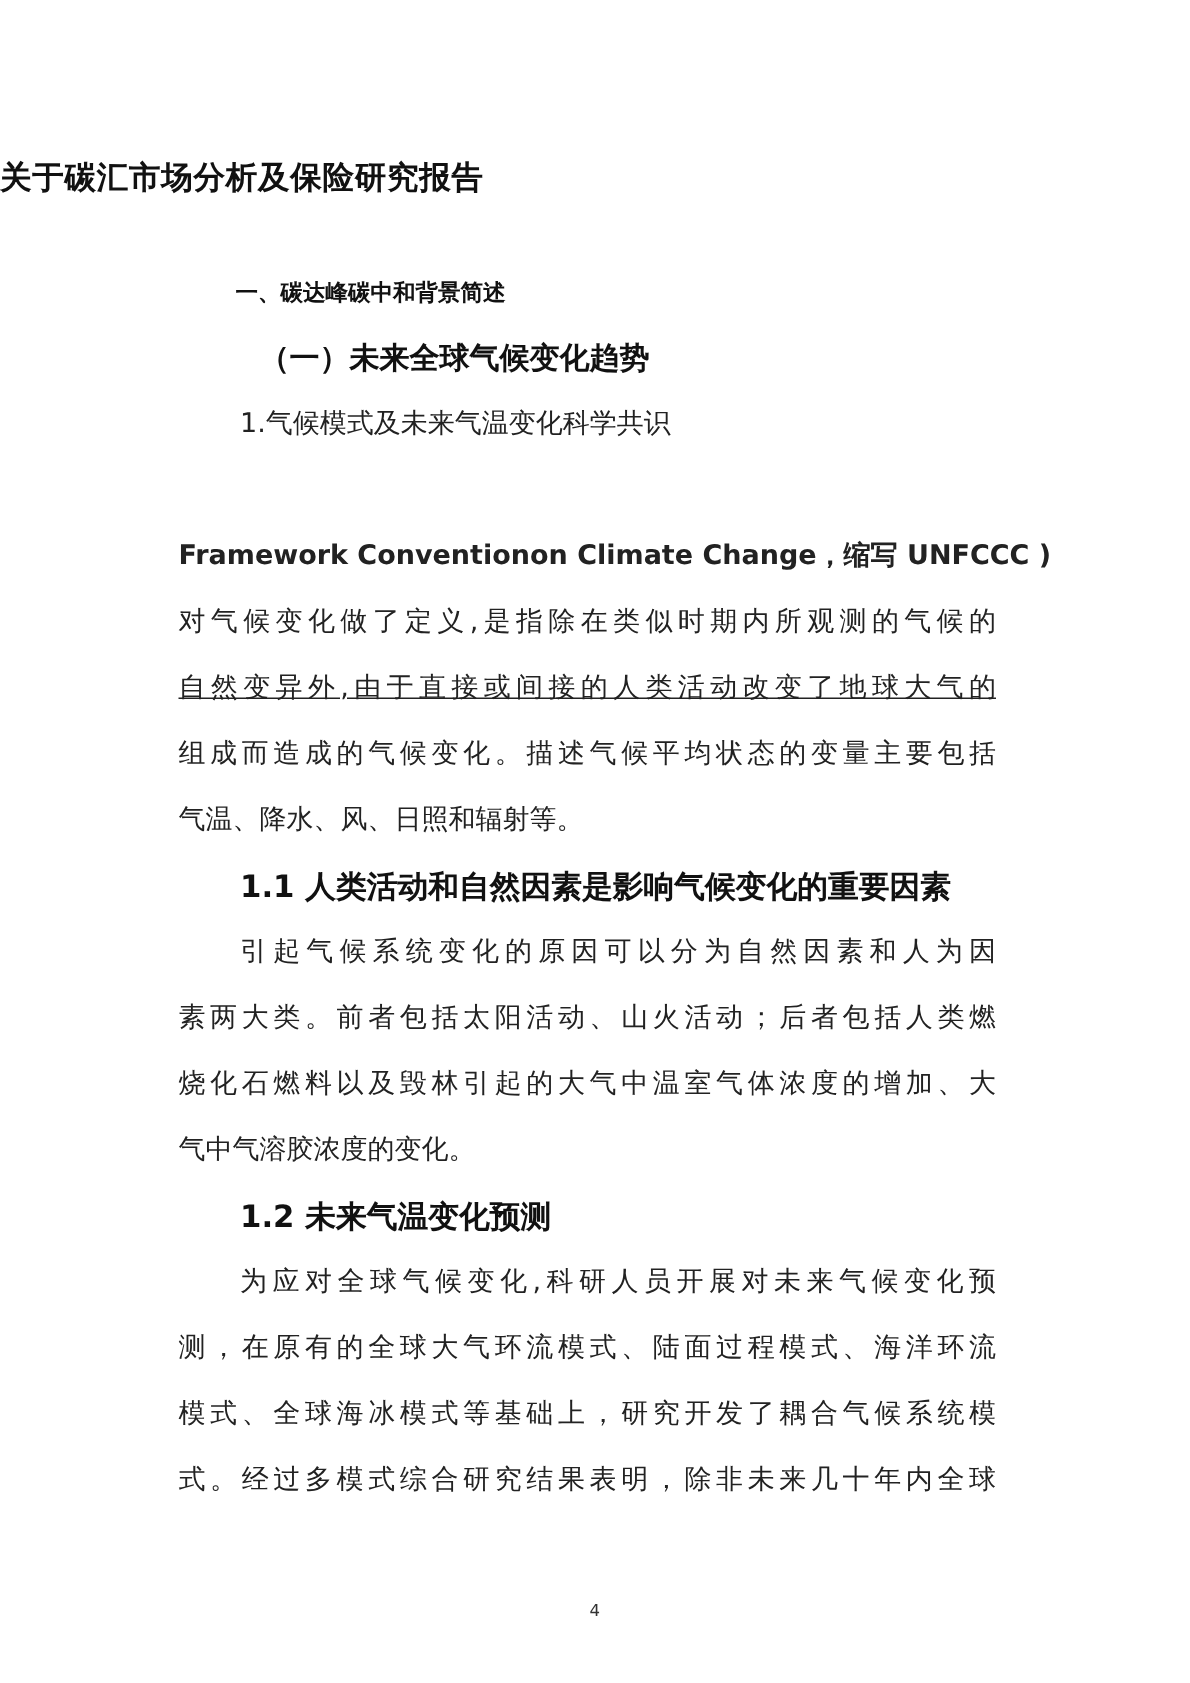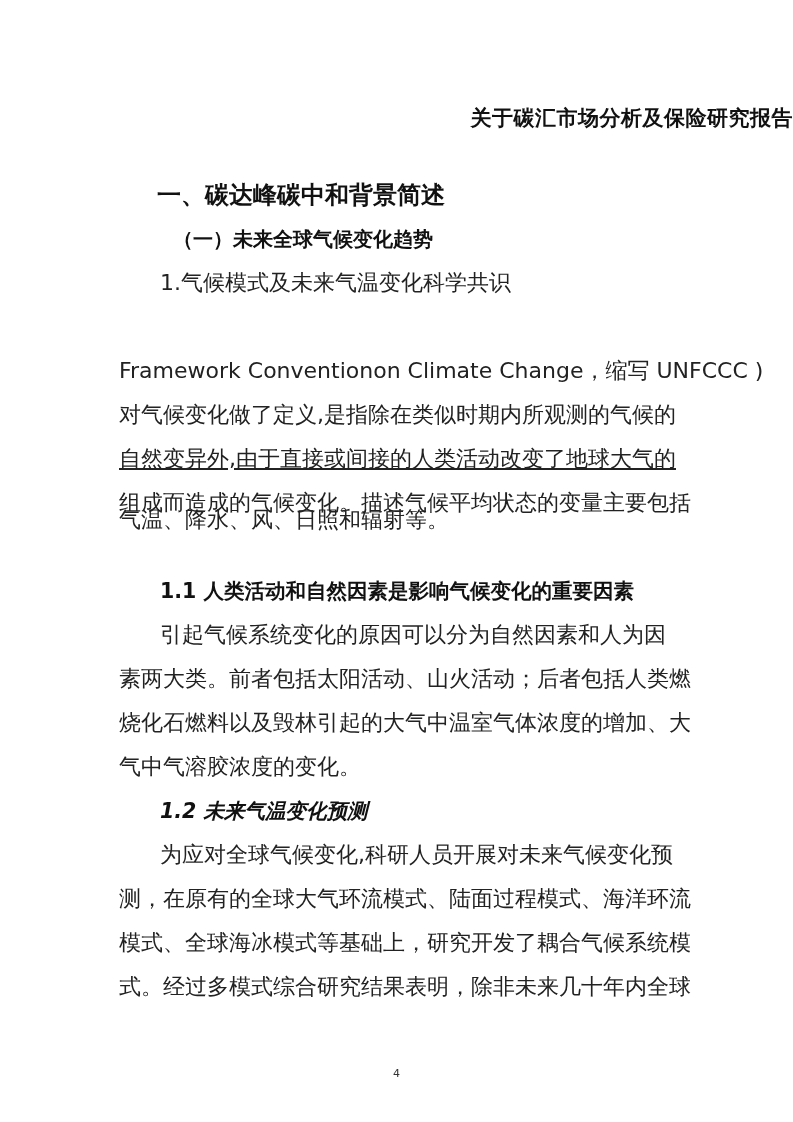--- a/index.html
+++ b/index.html
@@ -18,48 +18,48 @@
   .page {
     position: absolute;
     left: 0; top: 0;
     width: 793px; height: 1122px;
     background: #fff;
   }
   .doc-title {
     position: absolute;
     left: 0; width: 793px;
     top: 103px;
-    text-align: right;
+    text-align: left;
     font-size: 21px;
     font-weight: bold;
     letter-spacing: 0.5px;
     line-height: 30px;
   }
   .h1 {
     position: absolute;
     left: 157px;
     top: 180px;
-    font-size: 24px;
+    font-size: 15px;
     font-weight: bold;
     line-height: 30px;
   }
   .h2 {
     position: absolute;
     left: 173px;
     top: 224px;
     font-size: 20px;
     font-weight: bold;
     line-height: 30px;
     font-family: Liberation Serif, serif;
   }
   .line {
     position: absolute;
     left: 119px;
     width: 545px;
-    font-size: 22px;
+    font-size: 18px;
     line-height: 30px;
     white-space: nowrap;
     color: #222;
   }
   .line.justify {
     text-align: justify;
     text-align-last: justify;
   }
   .line.indent {
     left: 160px;
@@ -89,34 +89,34 @@
 <div class="page">
 
   <div class="doc-title">关于碳汇市场分析及保险研究报告</div>
 
   <div class="h1">一、碳达峰碳中和背景简述</div>
 
   <div class="h2">（一）未来全球气候变化趋势</div>
 
   <div class="line indent" style="top:268px;">1.气候模式及未来气温变化科学共识</div>
 
-  <div class="line justify" style="top:356px;">Framework Conventionon Climate Change，缩写 UNFCCC )</div>
+  <div class="line justify" style="top:356px;font-weight:bold;">Framework Conventionon Climate Change，缩写 UNFCCC )</div>
   <div class="line justify" style="top:400px;">对气候变化做了定义,是指除在类似时期内所观测的气候的</div>
   <div class="line justify" style="top:444px;text-decoration:underline;">自然变异外,由于直接或间接的人类活动改变了地球大气的</div>
   <div class="line justify" style="top:488px;">组成而造成的气候变化。描述气候平均状态的变量主要包括</div>
-  <div class="line" style="top:505px;">气温、降水、风、日照和辐射等。</div>
+  <div class="line" style="top:532px;">气温、降水、风、日照和辐射等。</div>
 
   <div class="subhead" style="top:576px;text-align:right;">1.1 人类活动和自然因素是影响气候变化的重要因素</div>
 
   <div class="line indent justify" style="top:620px;">引起气候系统变化的原因可以分为自然因素和人为因</div>
   <div class="line justify" style="top:664px;">素两大类。前者包括太阳活动、山火活动；后者包括人类燃</div>
   <div class="line justify" style="top:708px;">烧化石燃料以及毁林引起的大气中温室气体浓度的增加、大</div>
   <div class="line" style="top:752px;">气中气溶胶浓度的变化。</div>
 
-  <div class="subhead" style="top:796px;font-style:italic;">1.2 未来气温变化预测</div>
+  <div class="subhead" style="top:796px;">1.2 未来气温变化预测</div>
 
   <div class="line indent justify" style="top:840px;">为应对全球气候变化,科研人员开展对未来气候变化预</div>
   <div class="line justify" style="top:884px;">测，在原有的全球大气环流模式、陆面过程模式、海洋环流</div>
   <div class="line justify" style="top:928px;">模式、全球海冰模式等基础上，研究开发了耦合气候系统模</div>
   <div class="line justify" style="top:972px;">式。经过多模式综合研究结果表明，除非未来几十年内全球</div>
 
   <div class="page-number">4</div>
 </div>
 
 </body></html>

